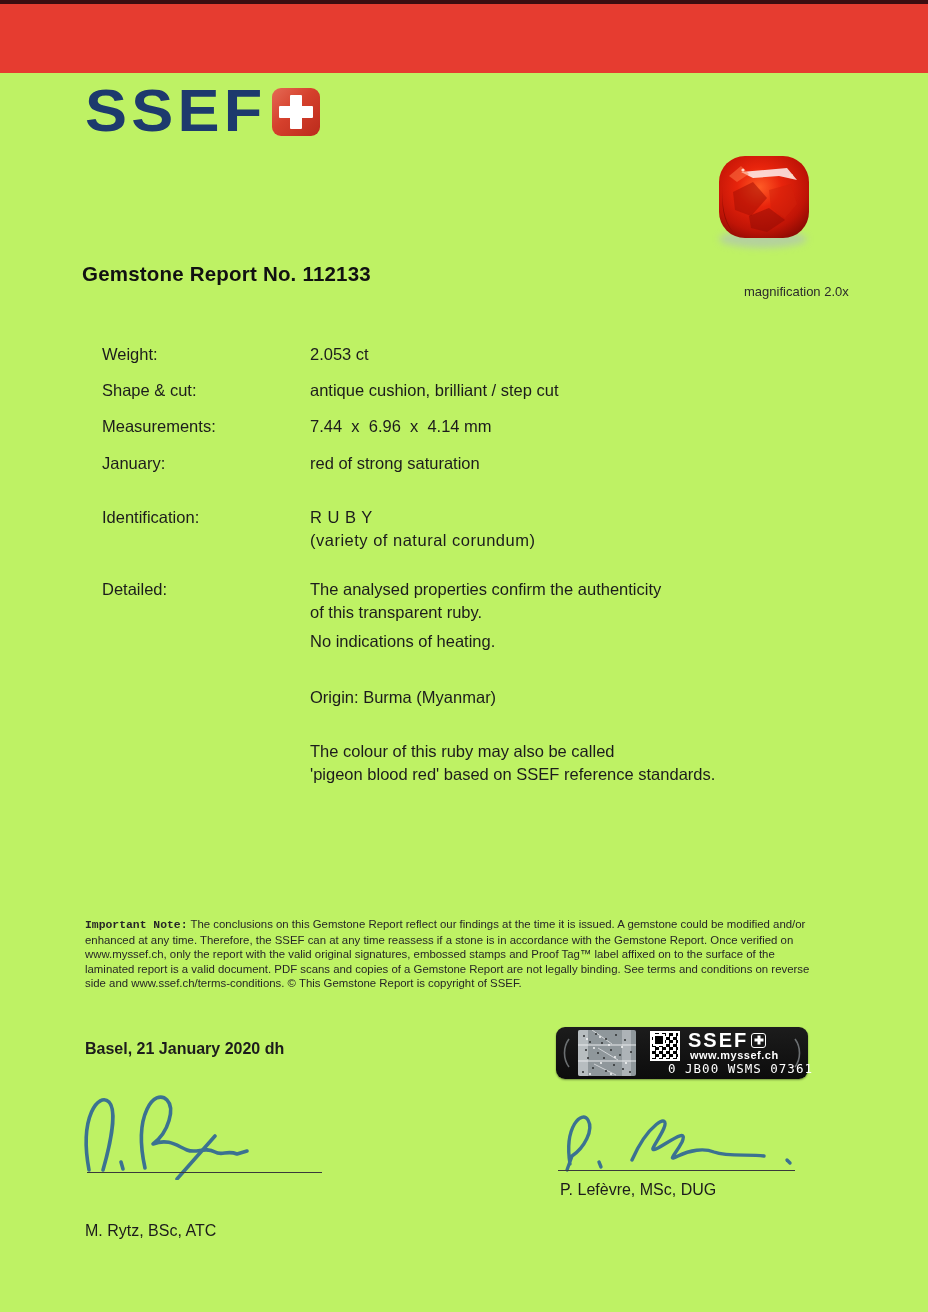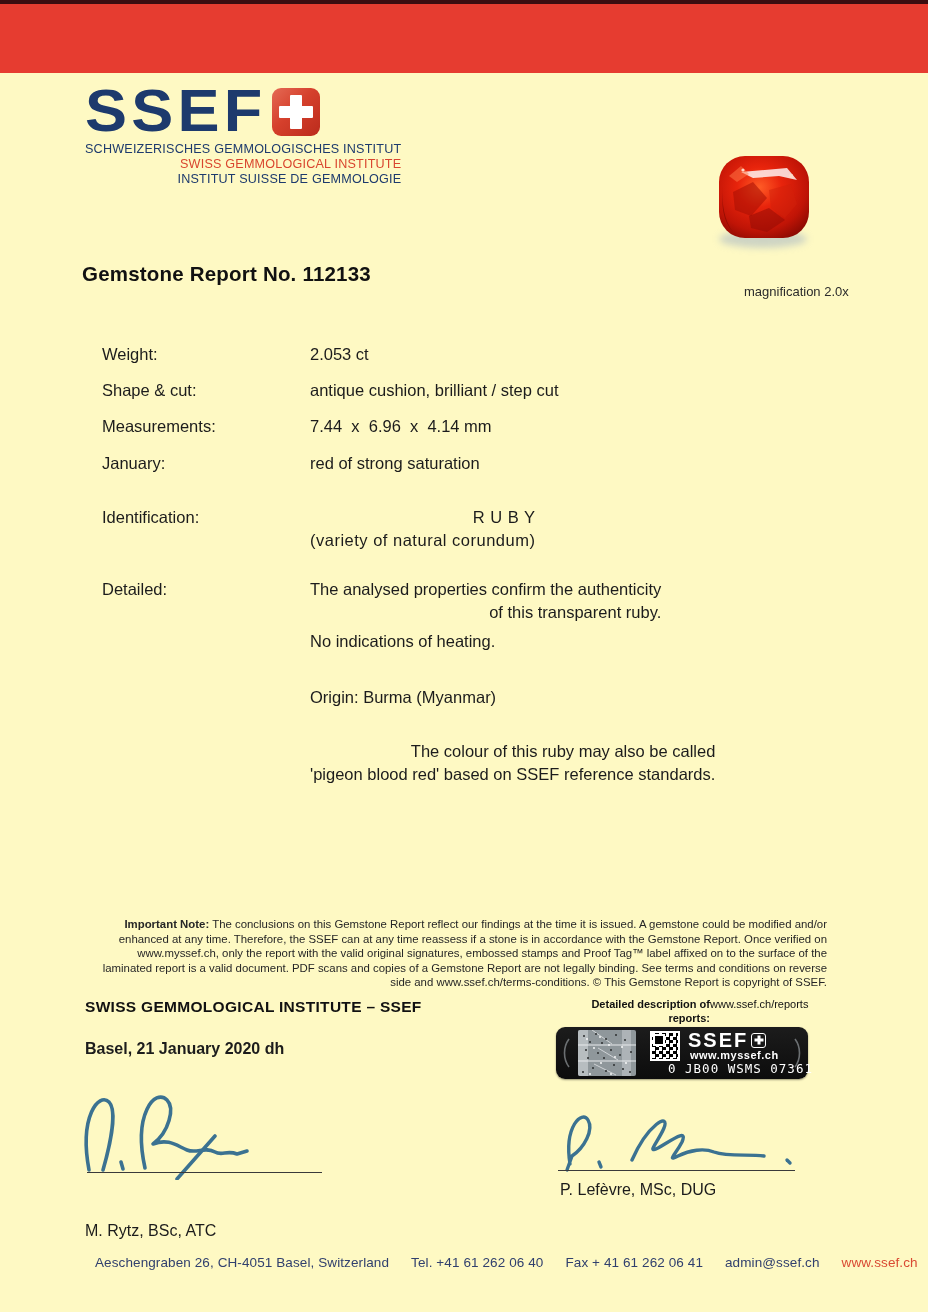--- a/index.html
+++ b/index.html
@@ -1,21 +1,21 @@
 <!DOCTYPE html>
 <html style="--navy: #1d3a6d; --logo-red: #d9452f; --bar-red: #e63c30; --sig-blue: #3b7291; --footer-navy: #31406e; --url-red: #d94a33;"><head>
 <meta charset="utf-8">
 <style>
   :root{
     --navy:#1d3a6d; --logo-red:#d9452f; --bar-red:#e63c30; --ink:#1c1c1c;
     --sig-blue:#3b7291; --footer-navy:#31406e; --url-red:#d94a33;
   }
   *{margin:0;padding:0;box-sizing:border-box;}
   body{background:#888;font-family:"Liberation Sans","DejaVu Sans",sans-serif;}
-  .page{position:relative;width:928px;height:1312px;background:#fef9c3;margin:0 auto;overflow:hidden;color:var(--ink);text-align:right;}
+  .page{position:relative;width:928px;height:1312px;background:#bef264;margin:0 auto;overflow:hidden;color:var(--ink);}
 
   
   .top-strip{position:absolute;top:0;left:0;width:100%;height:4px;background:#3c0d10;}
   .red-bar{position:absolute;top:4px;left:0;width:100%;height:69px;background:var(--bar-red);}
 
   
   .logo-area{position:absolute;left:85px;top:86px;}
   .logo-row{display:flex;align-items:flex-start;}
   .logo-text{font-size:60px;font-weight:bold;color:var(--navy);letter-spacing:4px;line-height:50px;transform:scaleX(1.05);transform-origin:left;}
   .logo-cross{position:relative;width:48px;height:48px;margin-left:14px;margin-top:2px;border-radius:9px;background:linear-gradient(135deg,#e56a55 0%,#d5402c 45%,#bb2b1c 100%);}
@@ -33,21 +33,21 @@
   .report-title{position:absolute;left:82px;top:262px;font-size:20.5px;font-weight:bold;color:#111;letter-spacing:.2px;}
 
   
   .frow{position:absolute;left:0;width:100%;font-size:16.5px;line-height:23px;color:var(--ink);}
   .flabel{position:absolute;left:102px;white-space:nowrap;}
   .fvalue{position:absolute;left:310px;white-space:pre-wrap;}
   .fvalue.spaced{letter-spacing:.5px;}
 
   
   .note{position:absolute;left:85px;top:917px;width:742px;font-size:11.4px;line-height:14.6px;color:#262626;}
-  .note strong{margin-right:3px;}
+  .note strong{margin-right:3px;font-family:Liberation Mono, monospace;}
 
   
   .institute-name{position:absolute;left:85px;top:998px;font-size:15.5px;font-weight:bold;letter-spacing:.3px;color:#111;}
   .date-line{position:absolute;left:85px;top:1040px;font-size:16px;color:var(--ink);font-weight:bold;}
 
   
   .verify{position:absolute;left:558px;top:997px;font-size:11px;line-height:14px;color:#111;}
   .verify .vrow{display:flex;}
   .verify .vlabel{font-weight:bold;width:152px;}
   .verify .vurl{font-weight:normal;}
@@ -83,25 +83,20 @@
   <div class="top-strip"></div>
   <div class="red-bar"></div>
 
   <div class="logo-area">
     <div class="logo-row">
       <div class="logo-text">SSEF</div>
       <div class="logo-cross">
           <div class="v"></div>
           <div class="h"></div>
         </div>
-    </div>
-    <div class="logo-subs">
-      <div class="sub-navy">SCHWEIZERISCHES GEMMOLOGISCHES INSTITUT</div>
-      <div class="sub-red">SWISS GEMMOLOGICAL INSTITUTE</div>
-      <div class="sub-navy">INSTITUT SUISSE DE GEMMOLOGIE</div>
     </div>
   </div>
 
   <div class="ruby-wrap">
     <svg width="140" height="110" viewBox="0 0 140 110">
       <defs>
         <radialGradient id="gem" cx="45%" cy="38%" r="70%">
           <stop offset="0%" stop-color="#ff5c26"></stop>
           <stop offset="35%" stop-color="#e8240c"></stop>
           <stop offset="75%" stop-color="#c01406"></stop>
@@ -161,33 +156,22 @@
   </div>
   <div class="frow" style="top:740px">
     <div class="fvalue">The colour of this ruby may also be called
 'pigeon blood red' based on SSEF reference standards.</div>
   </div>
 
   <p class="note">
     <strong>Important Note:</strong><span>The conclusions on this Gemstone Report reflect our findings at the time it is issued. A gemstone could be modified and/or enhanced at any time. Therefore, the SSEF can at any time reassess if a stone is in accordance with the Gemstone Report. Once verified on www.myssef.ch, only the report with the valid original signatures, embossed stamps and Proof Tag™ label affixed on to the surface of the laminated report is a valid document. PDF scans and copies of a Gemstone Report are not legally binding. See terms and conditions on reverse side and www.ssef.ch/terms-conditions. © This Gemstone Report is copyright of SSEF.</span>
   </p>
 
-  <div class="institute-name">SWISS GEMMOLOGICAL INSTITUTE – SSEF</div>
   <div class="date-line">Basel, 21 January 2020 dh</div>
 
-  <div class="verify">
-    <div class="vrow">
-      <span class="vlabel">Detailed description of reports:</span>
-      <span class="vurl">www.ssef.ch/reports</span>
-    </div>
-    <div class="vrow">
-      <span class="vlabel">Mandatory report verification:</span>
-      <span class="vurl">www.myssef.ch</span>
-    </div>
-  </div>
 
   <div class="sec-label">
     <svg class="sec-corner" style="left:5px" width="10" height="32" viewBox="0 0 10 32">
         <path d="M8,2 C2,10 2,22 8,30" stroke="#9aa0a4" stroke-width="1.6" fill="none"></path>
       </svg>
     <svg class="sec-corner" style="right:5px" width="10" height="32" viewBox="0 0 10 32">
         <path d="M2,2 C8,10 8,22 2,30" stroke="#9aa0a4" stroke-width="1.6" fill="none"></path>
       </svg>
     <div class="sec-speckle">
       <svg width="58" height="46" viewBox="0 0 58 46">
@@ -259,21 +243,14 @@
     <g stroke="#3b7291" stroke-width="3.4" fill="none" stroke-linecap="round" stroke-linejoin="round">
       <path d="M18,56 C12,18 30,2 36,12 C42,22 32,40 20,48 L15,62"></path>
       <path d="M47,54 l2,5"></path>
       <path d="M80,52 C96,16 118,4 112,20 C106,34 94,46 106,40 C120,32 136,20 130,34 C124,46 114,54 126,48 C138,42 152,40 162,44 C176,49 196,46 212,48"></path>
       <path d="M235,52 l3,3"></path>
     </g>
   </svg>
   <div class="sig-line" style="left:558px;top:1170px;width:237px"></div>
   <div class="sig-name" style="left:560px;top:1181px">P. Lefèvre, MSc, DUG</div>
 
-  <div class="footer">
-    <span>Aeschengraben 26, CH-4051 Basel, Switzerland</span>
-    <span>Tel. +41 61 262 06 40</span>
-    <span>Fax + 41 61 262 06 41</span>
-    <span>admin@ssef.ch</span>
-    <span class="site">www.ssef.ch</span>
-  </div>
 
 </div>
 
 </body></html>

